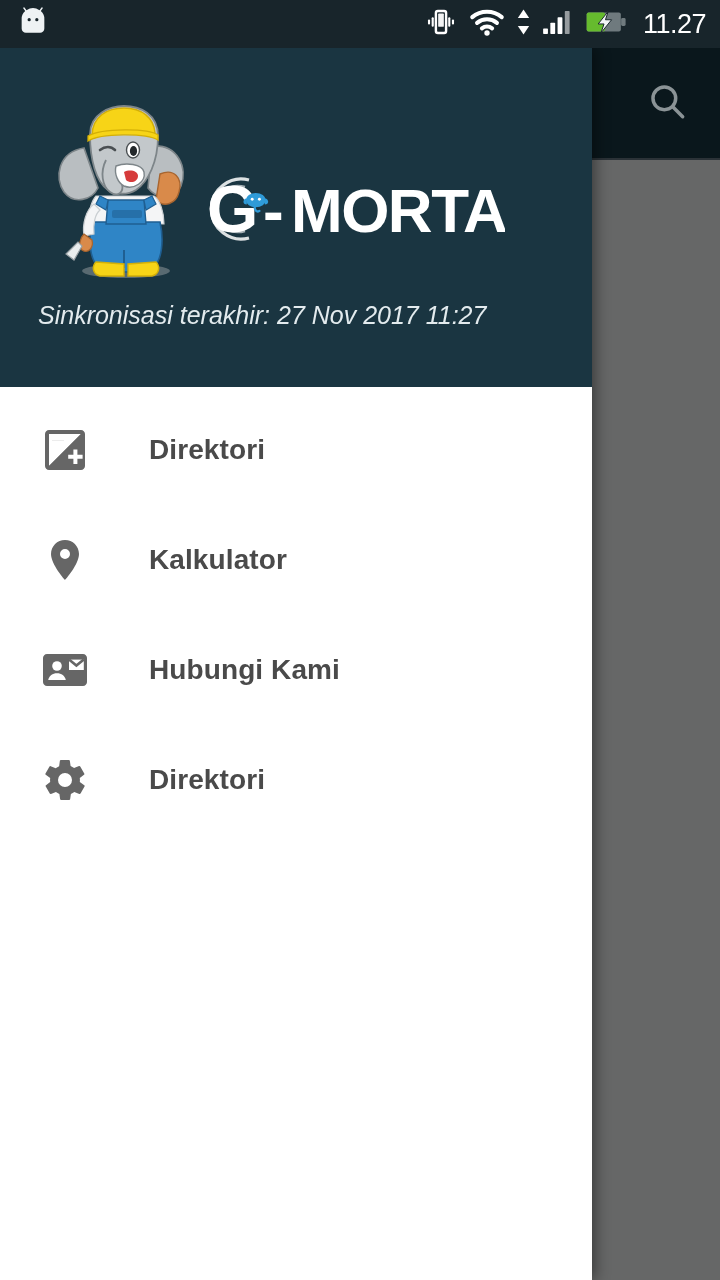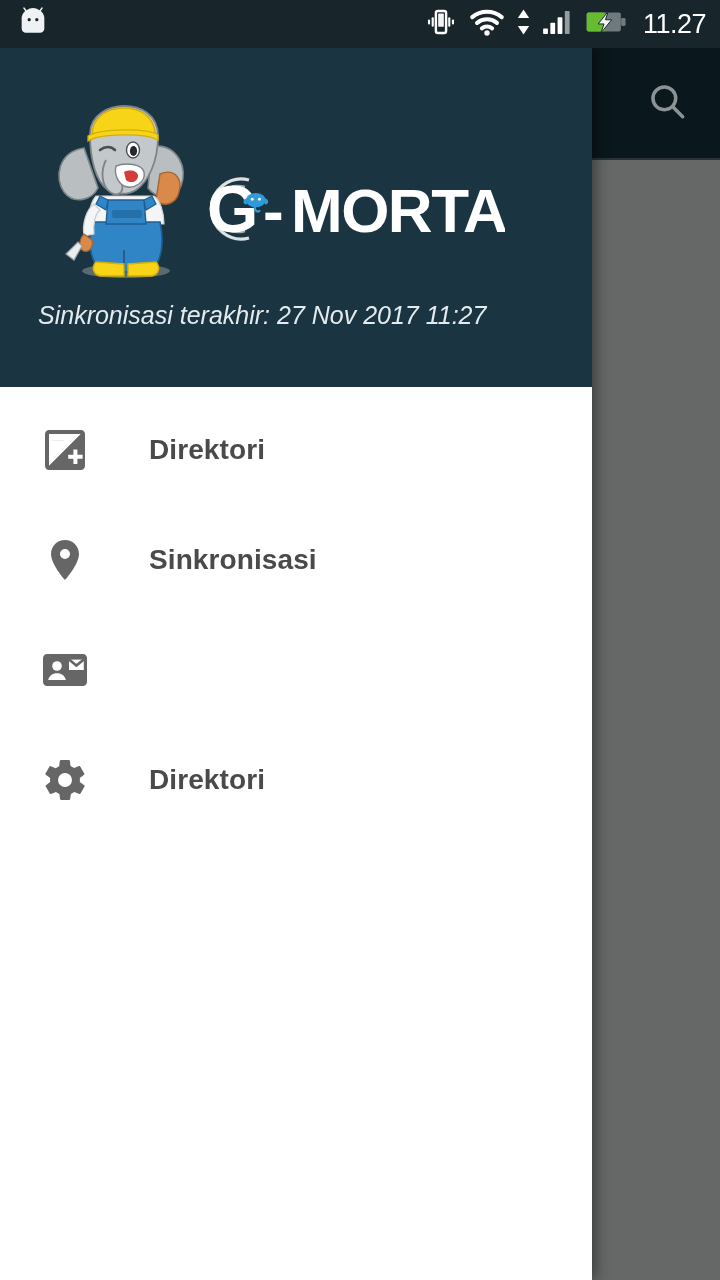--- a/index.html
+++ b/index.html
@@ -229,33 +229,34 @@
         </span>
         <span class="menu-label">Direktori</span>
       </div>
 
       <div class="menu-item">
         <span class="menu-icon">
           <svg width="48" height="48" viewBox="0 0 24 24" fill="#666666">
             <path d="M12 2C8.1 2 5 5.1 5 9c0 5.2 7 13 7 13s7-7.8 7-13c0-3.9-3.1-7-7-7zm0 9.5a2.5 2.5 0 1 1 0-5 2.5 2.5 0 0 1 0 5z"></path>
           </svg>
         </span>
-        <span class="menu-label">Sinkronisasi</span>
+        <span class="menu-label">Kalkulator</span>
       </div>
 
       <div class="menu-item">
         <span class="menu-icon">
           <svg width="48" height="48" viewBox="0 0 24 24" fill="#666666">
             <path d="M21 4H3c-1.1 0-2 .9-2 2v12c0 1.1.9 2 2 2h18c1.1 0 2-.9 2-2V6c0-1.1-.9-2-2-2z"></path>
             <circle cx="8" cy="10" r="2.4" fill="#ffffff"></circle>
             <path d="M3.6 17c.4-2.2 2.2-3.4 4.4-3.4s4 1.2 4.4 3.4z" fill="#ffffff"></path>
             <rect x="14" y="6.8" width="7.4" height="5.2" fill="#ffffff"></rect>
             <path d="M14 6.8l3.7 3 3.7-3" fill="none" stroke="#666666" stroke-width="1.3"></path>
           </svg>
         </span>
+        <span class="menu-label">Hubungi Kami</span>
       </div>
 
 
       <div class="menu-item">
         <span class="menu-icon">
           <svg width="48" height="48" viewBox="0 0 24 24" fill="#666666">
             <path d="M19.4 13c.04-.32.06-.66.06-1s-.02-.68-.07-1l2.11-1.63a.5.5 0 0 0 .12-.64l-2-3.46a.5.5 0 0 0-.6-.22l-2.49 1a7.3 7.3 0 0 0-1.73-1l-.38-2.65A.49.49 0 0 0 13.93 2h-4a.49.49 0 0 0-.49.42L9.07 5.07c-.63.26-1.2.6-1.73 1l-2.49-1a.49.49 0 0 0-.6.22l-2 3.46a.5.5 0 0 0 .12.64L4.6 11c-.05.32-.07.66-.07 1s.02.68.07 1l-2.1 1.63a.5.5 0 0 0-.12.64l2 3.46c.13.22.38.3.6.22l2.49-1c.52.4 1.1.74 1.73 1l.38 2.65c.03.24.24.42.49.42h4c.25 0 .46-.18.49-.42l.38-2.65c.63-.26 1.2-.6 1.73-1l2.49 1c.22.08.47 0 .6-.22l2-3.46a.5.5 0 0 0-.12-.64L19.4 13zM12 15.5A3.5 3.5 0 1 1 12 8.5a3.5 3.5 0 0 1 0 7z"></path>
           </svg>
         </span>
         <span class="menu-label">Direktori</span>

